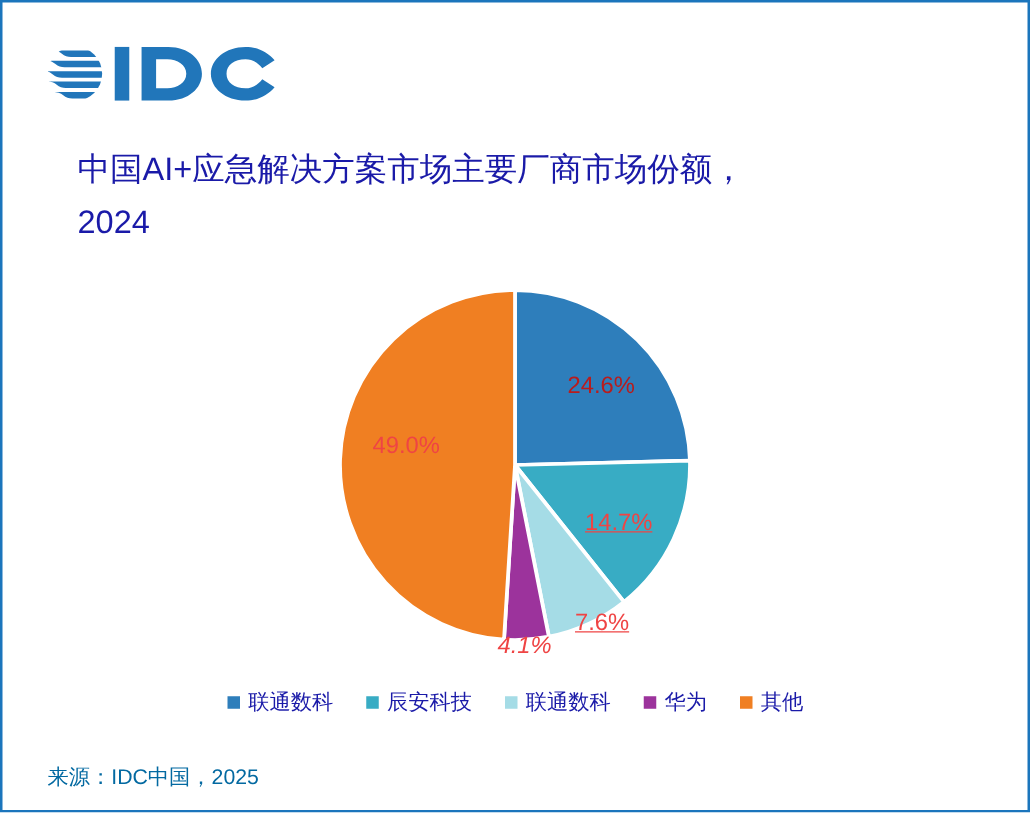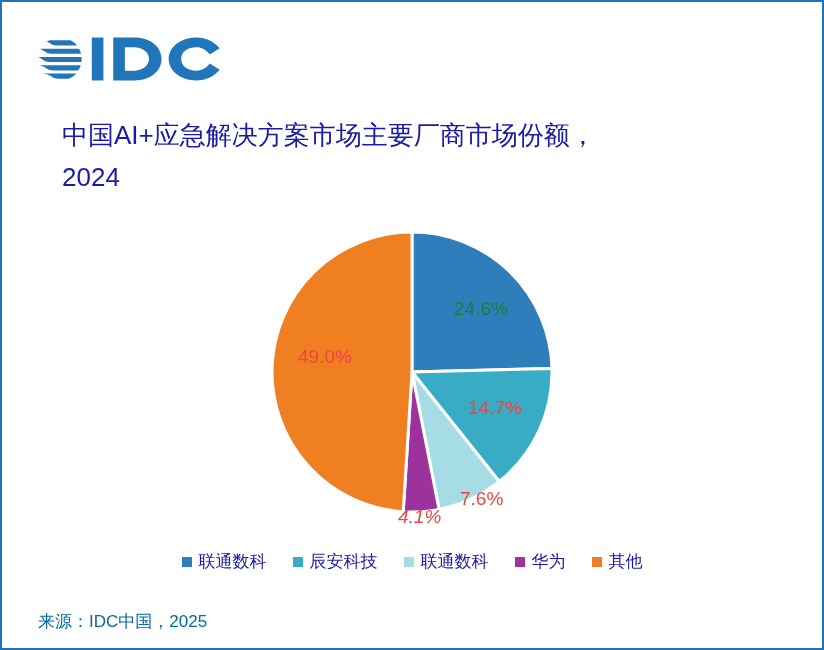--- a/index.html
+++ b/index.html
@@ -59,21 +59,21 @@
   }
   #pie-svg { position: absolute; left: 0; top: 0; }
 
   .slice-label {
     position: absolute;
     font-size: 19px;
     color: #ef4444;
     white-space: nowrap;
     font-family: "Liberation Sans", "DejaVu Sans", sans-serif;
   }
-  .slice-label.inverse { color: #15803d; }
+  .slice-label.inverse { color: #b91c1c; }
 
   
   #legend {
     position: absolute;
     left: 0;
     top: 548px;
     width: 820px;
     display: flex;
     justify-content: center;
     align-items: flex-start;
@@ -145,22 +145,22 @@
       <g id="pie-slices">
           <path d="M 410 152 L 410 12 A 140 140 0 0 1 549.955786499662 148.48178663793277 Z" fill="#2e7ebb" stroke="#ffffff" stroke-width="3" stroke-linejoin="round"></path>
           <path d="M 410 152 L 549.955786499662 148.48178663793277 A 140 140 0 0 1 497.19028926833573 261.5347134807223 Z" fill="#38acc4" stroke="#ffffff" stroke-width="3" stroke-linejoin="round"></path>
           <path d="M 410 152 L 497.19028926833573 261.5347134807223 A 140 140 0 0 1 437.09692552712045 289.35267244206676 Z" fill="#a5dce6" stroke="#ffffff" stroke-width="3" stroke-linejoin="round"></path>
           <path d="M 410 152 L 437.09692552712045 289.35267244206676 A 140 140 0 0 1 401.20932726589615 291.72374197995805 Z" fill="#9c339c" stroke="#ffffff" stroke-width="3" stroke-linejoin="round"></path>
           <path d="M 410 152 L 401.20932726589615 291.72374197995805 A 140 140 0 0 1 410 12 Z" fill="#f07f22" stroke="#ffffff" stroke-width="3" stroke-linejoin="round"></path>
         </g>
     </svg>
     <div id="slice-labels">
         <div class="slice-label inverse" style="left: 452px; top: 78px;">24.6%</div>
-        <div class="slice-label" style="left: 466px; top: 177px;">14.7%</div>
-        <div class="slice-label" style="left: 458px; top: 268px;">7.6%</div>
+        <div class="slice-label" style="left: 466px; top: 188px; text-decoration: underline;">14.7%</div>
+        <div class="slice-label" style="left: 458px; top: 268px; text-decoration: underline;">7.6%</div>
         <div class="slice-label" style="left: 396px; top: 286px; font-style: italic;">4.1%</div>
         <div class="slice-label" style="left: 296px; top: 126px;">49.0%</div>
       </div>
   </div>
 
   <div id="legend">
       <div class="legend-item">
         <span class="legend-swatch" style="background: rgb(46, 126, 187);"></span>
         <span class="legend-text">联通数科</span>
       </div>

